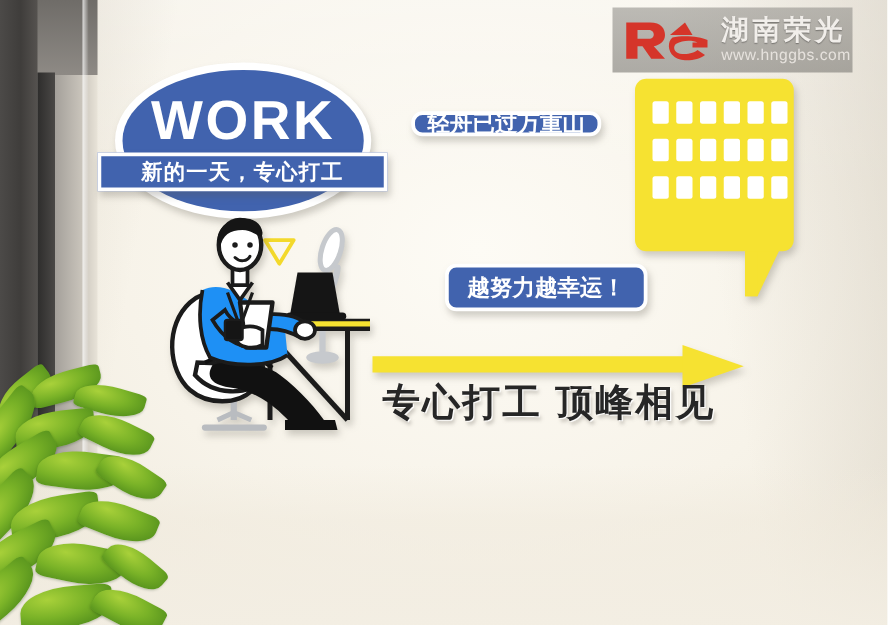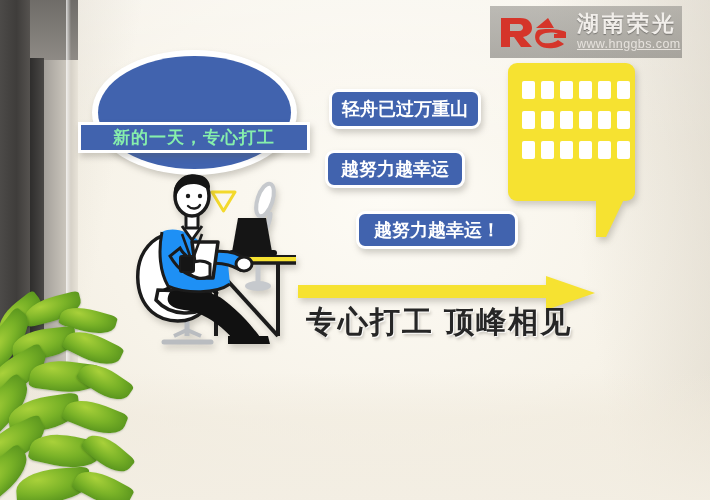--- a/index.html
+++ b/index.html
@@ -82,34 +82,34 @@
     font-family: "Liberation Sans", "DejaVu Sans", sans-serif;
   }
   #work-ribbon {
     position: absolute; left: 78px; top: 122px; width: 232px; height: 31px;
     background: #4163ae;
     border: 3px solid #ffffff;
   }
   .ribbon-text {
     position: absolute; inset: 0;
     display: flex; align-items: center; justify-content: center;
-    color: #86efac; font-size: 17px; font-weight: 700; letter-spacing: 1px;
+    color: #ffffff; font-size: 17px; font-weight: 700; letter-spacing: 1px;
     white-space: nowrap;
   }
 
   
   .pill {
     position: absolute;
     background: #4163ae;
     border: 3px solid #ffffff;
     border-radius: 9px;
     display: flex; align-items: center; justify-content: center;
     color: #ffffff; font-weight: 700; white-space: nowrap;
   }
-  #pill-1 { left: 329px; top: 89px;  width: 152px; height: 40px; font-size: 18px; }
+  #pill-1 { left: 329px; top: 89px;  width: 152px; height: 20px; font-size: 18px; }
   #pill-2 { left: 325px; top: 150px; width: 140px; height: 38px; font-size: 18px; }
   #pill-3 { left: 356px; top: 211px; width: 162px; height: 38px; font-size: 18px; }
 
   
   #yellow-bubble { position: absolute; left: 508px; top: 63px; width: 127px; height: 138px; }
   .yb-body {
     position: absolute; inset: 0;
     background: #f6e231;
     border-radius: 9px;
   }
@@ -167,21 +167,20 @@
   .wm-mark svg { display: block; }
   .wm-texts { display: flex; flex-direction: column; line-height: 1; }
   .wm-cn {
     color: #f1eeea; font-size: 22px; font-weight: 700; letter-spacing: 3px;
     font-family: "Liberation Serif", "DejaVu Serif", serif;
     text-shadow: 0 1px 1px rgba(0,0,0,.35);
   }
   .wm-url {
     color: #e6e2dd; font-size: 12.5px; letter-spacing: .4px; margin-top: 3px;
     font-family: "Liberation Sans", "DejaVu Sans", sans-serif;
-    text-decoration: underline;
   }
 </style>
 </head>
 <body>
 
 <div id="stage">
 
   <div class="wall-sheen"></div>
   <div class="door-column">
     <div class="door-top-shadow"></div>
@@ -208,31 +207,29 @@
     <div class="leaf" style="left:52px;  top:140px; width:70px; height:32px; transform:rotate(12deg);"></div>
     <div class="leaf" style="left:104px; top:146px; width:52px; height:25px; transform:rotate(40deg);"></div>
     <div class="leaf" style="left:-10px; top:166px; width:66px; height:30px; transform:rotate(-40deg);"></div>
     <div class="leaf" style="left:38px;  top:174px; width:74px; height:33px; transform:rotate(-4deg);"></div>
     <div class="leaf" style="left:96px;  top:180px; width:58px; height:27px; transform:rotate(28deg);"></div>
   </div>
 
   <div id="work-bubble" class="decal">
     <div class="work-ellipse-outer"></div>
     <div class="work-ellipse"></div>
+    <div class="work-text">WORK</div>
   </div>
 
   <div id="work-ribbon" class="decal">
     <div class="ribbon-text">新的一天，专心打工</div>
   </div>
 
   <div id="pill-1" class="pill decal">
     <span>轻舟已过万重山</span>
-  </div>
-  <div id="pill-2" class="pill decal">
-    <span>越努力越幸运</span>
   </div>
   <div id="pill-3" class="pill decal">
     <span>越努力越幸运！</span>
   </div>
 
   <div id="yellow-bubble" class="decal">
     <div class="yb-tail"></div>
     <div class="yb-body"></div>
     <div class="yb-grid" id="yb-grid">
         <div class="yb-cell"></div>

